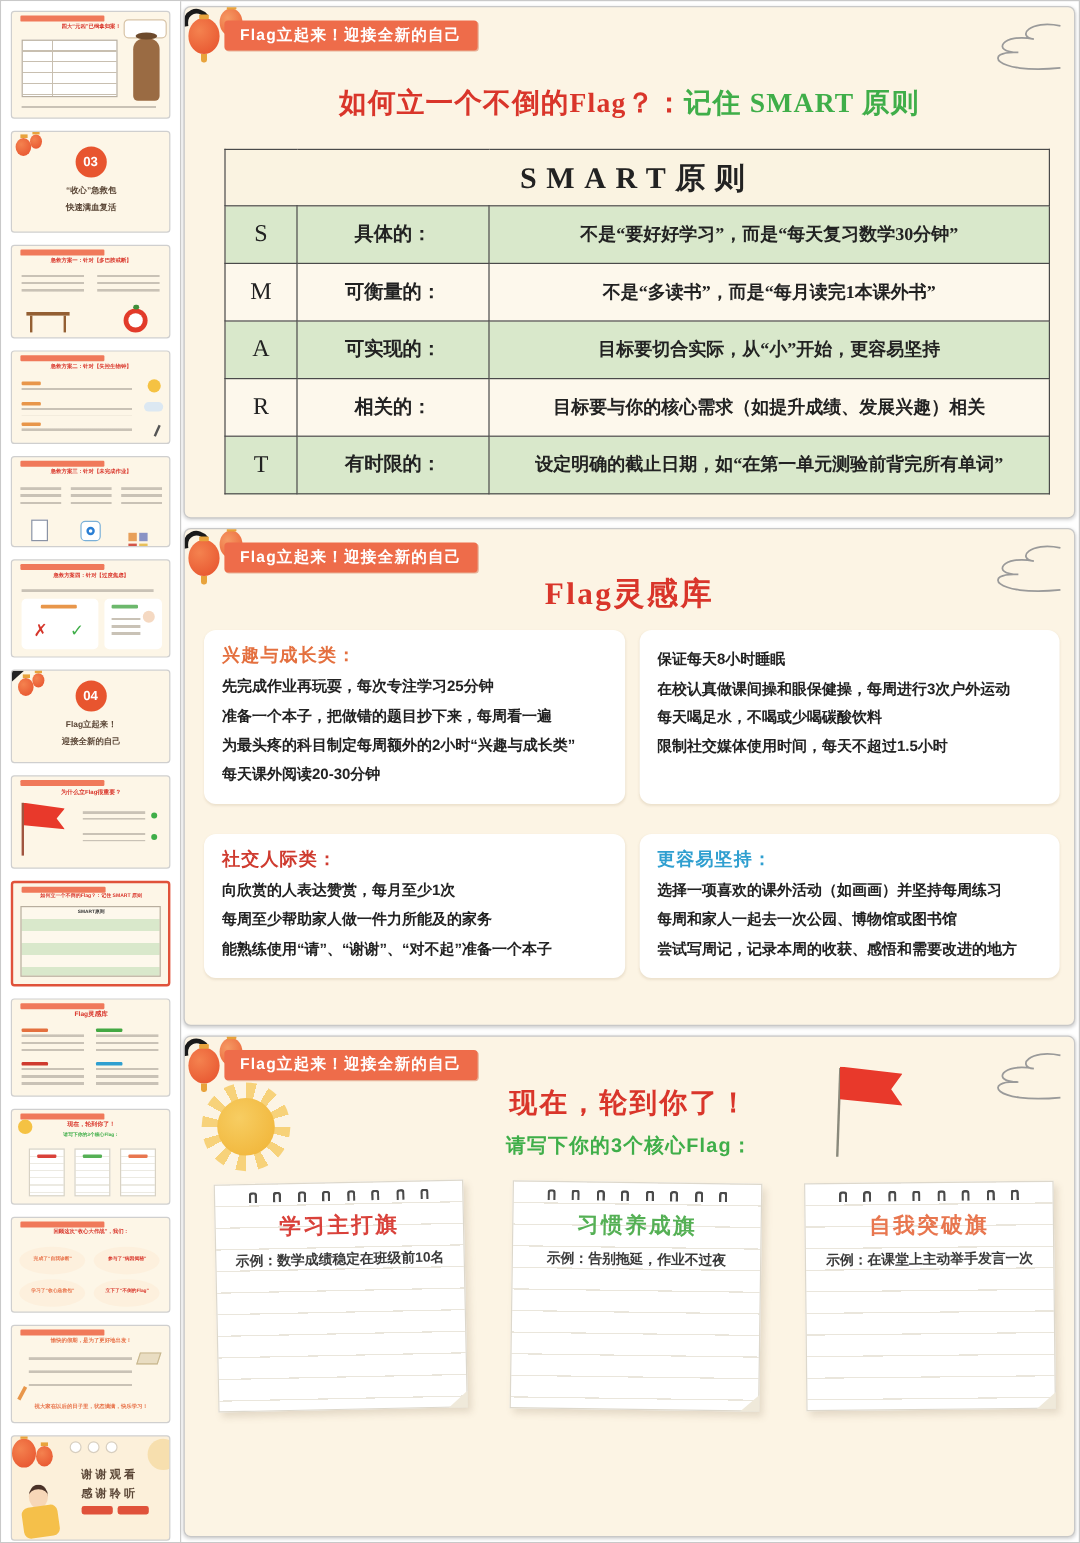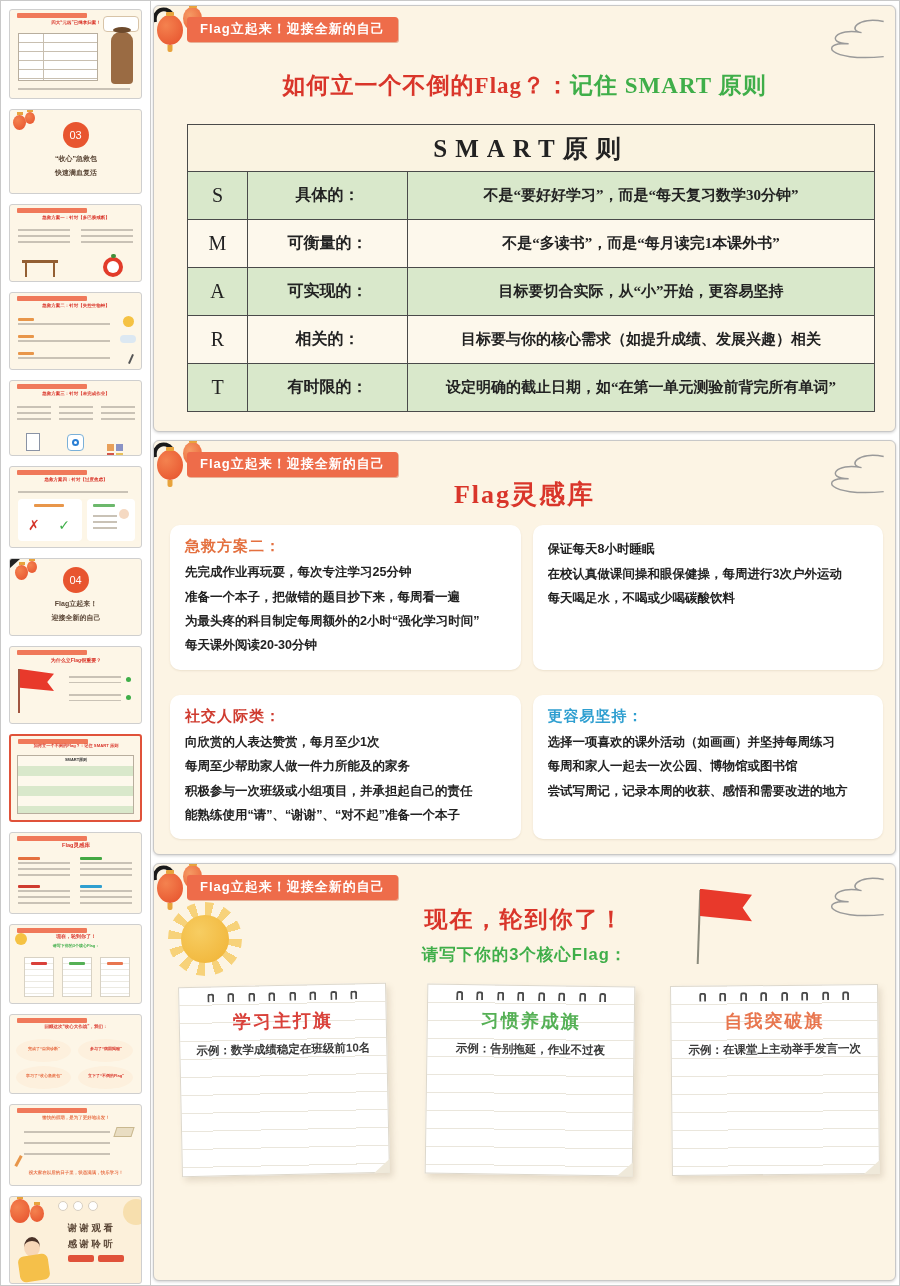--- a/index.html
+++ b/index.html
@@ -18,21 +18,21 @@
          transform-origin:50% 0; white-space:nowrap; }
   .s40{transform:scale(.4);} .s42{transform:scale(.42);} .s45{transform:scale(.45);}
   .s50{transform:scale(.5);} .s55{transform:scale(.55);} .s70{transform:scale(.7);}
   .c-red{color:#d9352a;} .c-green{color:#3fae49;} .c-orange{color:#e8734a;} .c-brown{color:#5a4636;}
   .bars { position:absolute; background:repeating-linear-gradient(to bottom,#c9c2b6 0 2px,rgba(0,0,0,0) 2px 6px); }
   .blockbar { position:absolute; height:3px; border-radius:1px; }
   .mini-table { position:absolute; background-color:#fff; border:1px solid #b8ae9e;
     background-image:repeating-linear-gradient(to bottom,rgba(0,0,0,0) 0 8px,#c8bfb0 8px 9px),
                      linear-gradient(to right,rgba(0,0,0,0) 0 24px,#c8bfb0 24px 25px,rgba(0,0,0,0) 25px); }
   .num-circle { position:absolute; left:50%; top:12px; transform:translateX(-50%); width:26px; height:26px;
-    border-radius:50%; background:#e8552f; color:#fff; font-size:11px; font-weight:normal;
+    border-radius:50%; background:#e8552f; color:#fff; font-size:11px; font-weight:bold;
     display:flex; align-items:center; justify-content:center; }
   .mini-lan { position:absolute; border-radius:50%; background:radial-gradient(circle at 35% 35%,#f4824f,#e64f2b); }
   .mini-lan::after { content:""; position:absolute; top:-3px; left:50%; transform:translateX(-50%);
     width:6px; height:3px; background:#e8a33c; }
   .corner-b { position:absolute; top:0; left:0; border-top:9px solid #222; border-right:10px solid rgba(0,0,0,0); }
   .tomato { position:absolute; width:20px; height:20px; border-radius:50%; background:#e23b2a; }
   .tomato::after { content:""; position:absolute; left:4px; top:4px; width:12px; height:12px; border-radius:50%; background:#fff; }
   .tomato::before { content:""; position:absolute; left:8px; top:-3px; width:5px; height:4px; background:#3f8f3a; border-radius:2px; }
   .desk { position:absolute; border-top:3px solid #935f33; }
   .desk i { position:absolute; top:0; width:2px; height:14px; background:#935f33; }
@@ -369,36 +369,36 @@
           <div class="lan b"></div>
           <div class="spark"></div>
       </div>
       <div class="badge">Flag立起来！迎接全新的自己</div>
       <svg class="swirl" width="86" height="48" viewBox="0 0 90 52">
         <path d="M88 6 C60 0 48 16 64 18 C36 12 24 30 50 30 C18 28 26 50 88 44" stroke="#9a9a9a" stroke-width="1.6" fill="none"></path>
         </svg>
       <h1 class="s2-title">Flag灵感库</h1>
       <div class="boxes">
         <div class="box">
-          <h3 class="h-orange">急救方案二：</h3>
+          <h3 class="h-orange">兴趣与成长类：</h3>
           <p>先完成作业再玩耍，每次专注学习25分钟</p>
           <p>准备一个本子，把做错的题目抄下来，每周看一遍</p>
-          <p>为最头疼的科目制定每周额外的2小时“强化学习时间”</p>
+          <p>为最头疼的科目制定每周额外的2小时“兴趣与成长类”</p>
           <p>每天课外阅读20-30分钟</p>
         </div>
         <div class="box">
           <p>保证每天8小时睡眠</p>
           <p>在校认真做课间操和眼保健操，每周进行3次户外运动</p>
           <p>每天喝足水，不喝或少喝碳酸饮料</p>
+          <p>限制社交媒体使用时间，每天不超过1.5小时</p>
         </div>
         <div class="box">
           <h3 class="h-red">社交人际类：</h3>
           <p>向欣赏的人表达赞赏，每月至少1次</p>
           <p>每周至少帮助家人做一件力所能及的家务</p>
-          <p>积极参与一次班级或小组项目，并承担起自己的责任</p>
           <p>能熟练使用“请”、“谢谢”、“对不起”准备一个本子</p>
         </div>
         <div class="box">
           <h3 class="h-blue">更容易坚持：</h3>
           <p>选择一项喜欢的课外活动（如画画）并坚持每周练习</p>
           <p>每周和家人一起去一次公园、博物馆或图书馆</p>
           <p>尝试写周记，记录本周的收获、感悟和需要改进的地方</p>
         </div>
       </div>
     </section>

